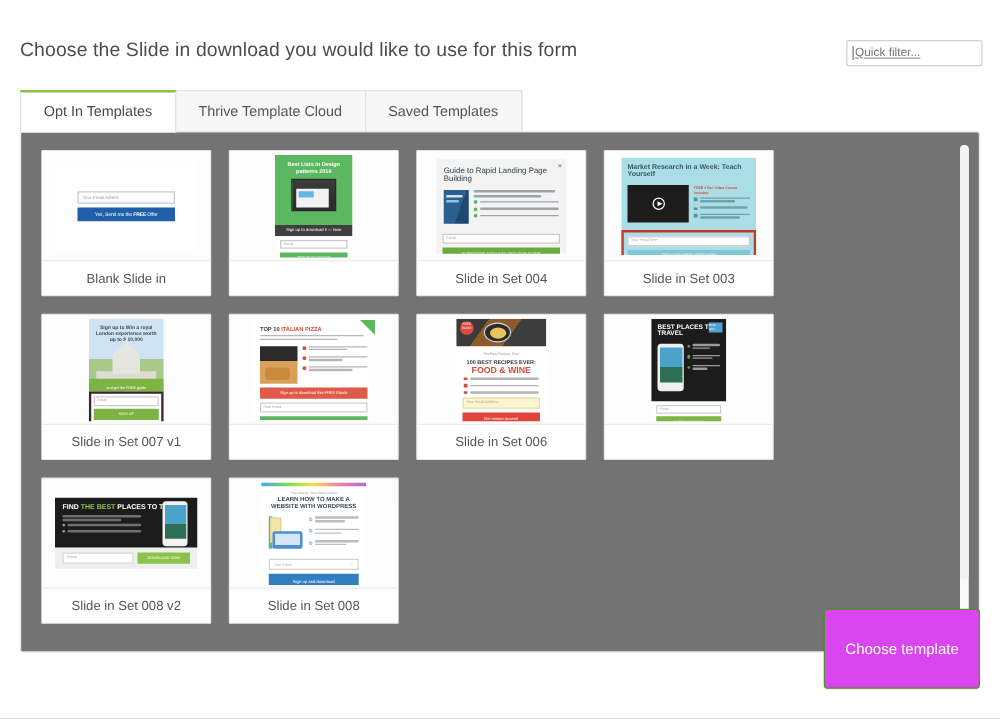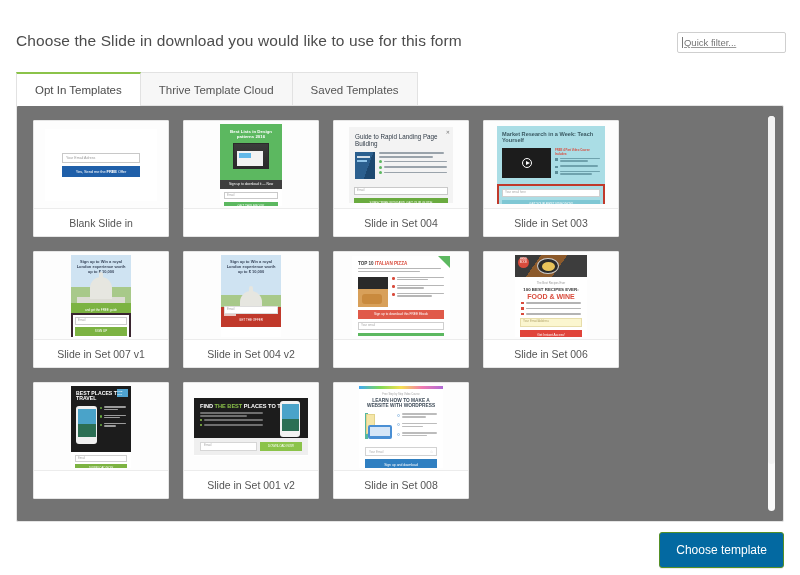--- a/index.html
+++ b/index.html
@@ -353,25 +353,25 @@
     position: absolute; right: 8px; top: 10px; bottom: 10px;
     width: 7px; background: #fafafa; border-radius: 4px;
   }
   .vscroll .thumb {
     position:absolute; left:0; top:0; width:7px; height:88%;
     background:#f2f2f2; border-radius:4px;
   }
 
   
   .choose-btn {
-    position: absolute; right: 16px; bottom: 7px;
-    background: #0369a1; color: #fff;
+    position: absolute; right: 16px; bottom: 24px;
+    background: #d946ef; color: #fff;
     border: 1px solid #559026; border-radius: 3px;
     font-size: 12px; font-family: "Liberation Sans", sans-serif;
-    padding: 10px 16px; cursor: pointer;
+    padding: 24px 16px; cursor: pointer;
     box-shadow: 0 1px 0 rgba(0,0,0,.08);
   }
 </style>
 </head>
 <body>
 
 <div class="page-title">Choose the Slide in download you would like to use for this form</div>
 
 <div class="quick-filter">
   <span class="caret"></span>
@@ -519,37 +519,20 @@
             </div>
             <div class="frm">
               <div class="fi">Email</div>
               <div class="fb">SIGN UP</div>
             </div>
           </div>
         </div>
         <div class="card-label">Slide in Set 007 v1</div>
       </div>
 
-      <div class="card">
-        <div class="card-thumb">
-          <div class="mini p-london p-london2">
-            <div class="photo">
-              <div class="t">Sign up to Win a royal London experience worth up to $ 10,000</div>
-              <div class="base"></div>
-                <div class="dome"></div>
-              <div class="bus"></div>
-              <div class="ovl">
-                <div class="fi">Email</div>
-                <div class="fb">GET THE OFFER</div>
-              </div>
-            </div>
-          </div>
-        </div>
-        <div class="card-label">Slide in Set 004 v2</div>
-      </div>
 
       <div class="card">
         <div class="card-thumb">
           <div class="mini p-pizza">
             <div class="ribbon"></div>
             <div class="t">
               <b>TOP 10</b> <i>ITALIAN PIZZA</i>
             </div>
             <div class="sub">
                 <b style="width:96%"></b>
@@ -680,21 +663,21 @@
               <div class="phone">
                   <div class="scr"></div>
                 </div>
             </div>
             <div class="frm">
               <div class="fi">Email</div>
               <div class="fb">DOWNLOAD NOW</div>
             </div>
           </div>
         </div>
-        <div class="card-label">Slide in Set 001 v2</div>
+        <div class="card-label">Slide in Set 008 v2</div>
       </div>
 
       <div class="card">
         <div class="card-thumb">
           <div class="mini p-wp">
             <div class="bar"></div>
             <div class="k">Free Step by Step Video Course</div>
             <div class="t">LEARN HOW TO MAKE A WEBSITE WITH WORDPRESS</div>
             <div class="row">
               <div class="art">

